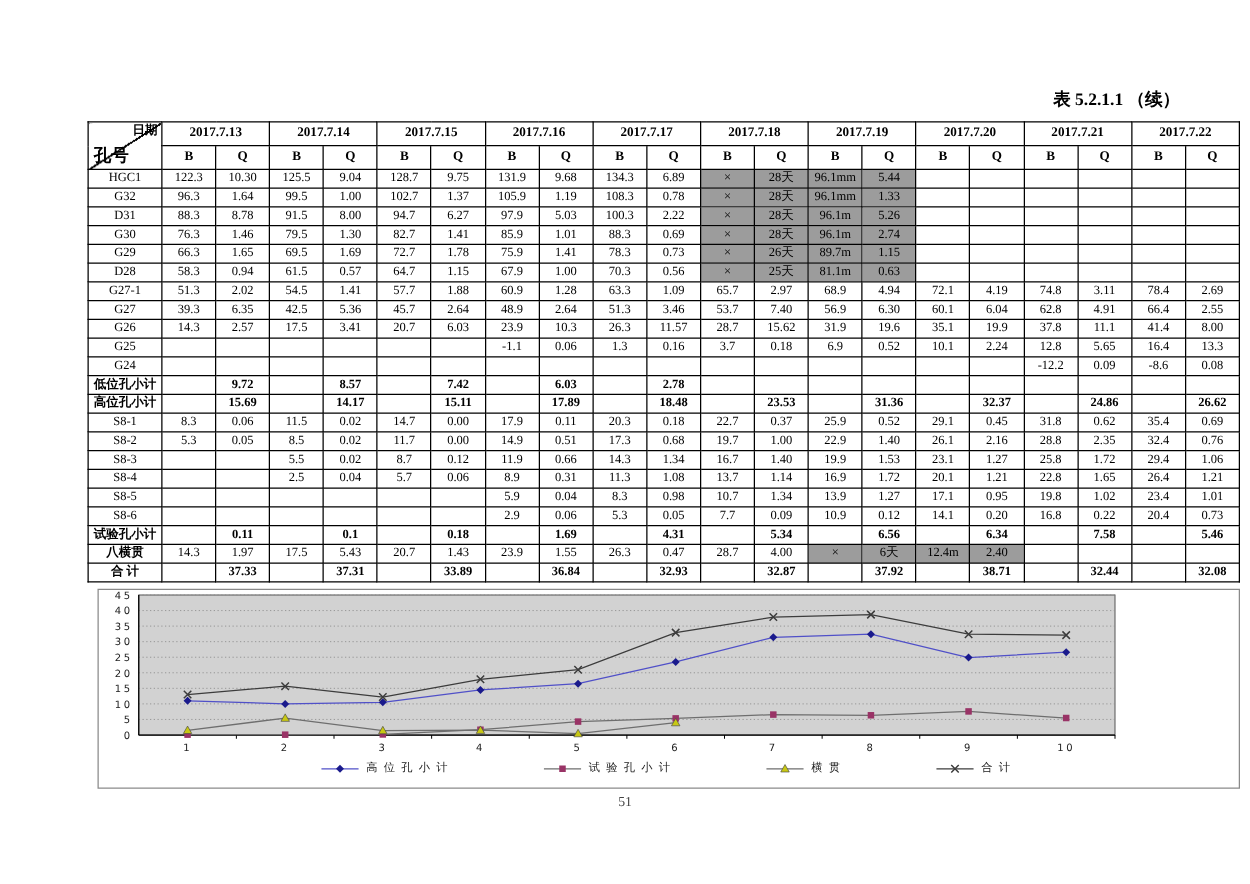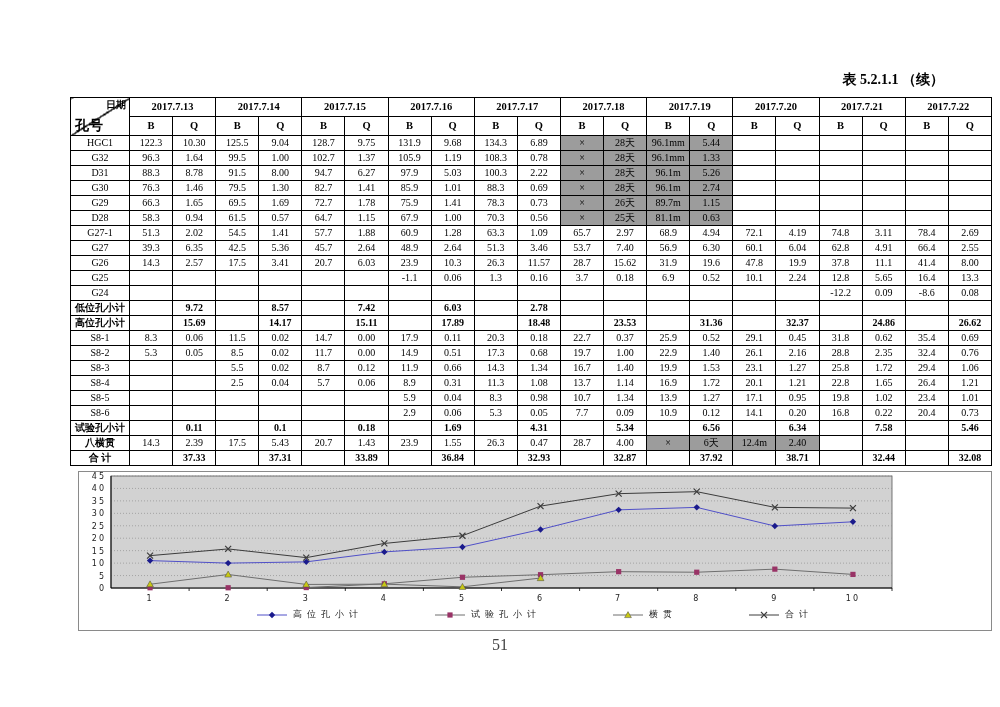--- a/index.html
+++ b/index.html
@@ -22,21 +22,21 @@
         background:linear-gradient(to bottom right,transparent 48.8%,#000 48.8%,#000 51.2%,transparent 51.2%);}
   .c-top{position:absolute;top:2px;right:3px;font-size:10px;font-weight:bold;}
   .c-bot{position:absolute;bottom:2px;left:4px;font-size:14px;font-weight:bold;}
   
   .chart{position:absolute;top:471px;left:78px;width:912px;height:158px;border:1px solid #8a8a8a;
         background:#fff;}
   .chart svg{display:block;}
   .legend{display:flex;justify-content:center;align-items:center;gap:72px;margin-top:4px;}
   .legend-entry{display:flex;align-items:center;gap:6px;}
   .lg-label{font-size:9px;letter-spacing:5px;color:#222;}
-  .page-num{position:absolute;top:636px;left:0;width:100%;text-align:center;font-size:16px;color:#444;}
+  .page-num{position:absolute;top:636px;left:0;width:100%;text-align:center;font-size:11px;color:#444;}
 </style>
 </head>
 <body>
 
 <div class="page">
 
   <div class="header-row">
     <div class="table-no">表 5.2.1.1 （续）</div>
   </div>
 
@@ -275,21 +275,21 @@
           <td>20.7</td>
           <td>6.03</td>
           <td>23.9</td>
           <td>10.3</td>
           <td>26.3</td>
           <td>11.57</td>
           <td>28.7</td>
           <td>15.62</td>
           <td>31.9</td>
           <td>19.6</td>
-          <td>47.8</td>
+          <td>35.1</td>
           <td>19.9</td>
           <td>37.8</td>
           <td>11.1</td>
           <td>41.4</td>
           <td>8.00</td>
         </tr>
         <tr>
           <td class="rowlabel">G25</td>
           <td></td>
           <td></td>
@@ -538,21 +538,21 @@
           <td></td>
           <td>6.34</td>
           <td></td>
           <td>7.58</td>
           <td></td>
           <td>5.46</td>
         </tr>
         <tr>
           <td class="rowlabel lbl-bold">八横贯</td>
           <td>14.3</td>
-          <td>2.39</td>
+          <td>1.97</td>
           <td>17.5</td>
           <td>5.43</td>
           <td>20.7</td>
           <td>1.43</td>
           <td>23.9</td>
           <td>1.55</td>
           <td>26.3</td>
           <td>0.47</td>
           <td>28.7</td>
           <td>4.00</td>

